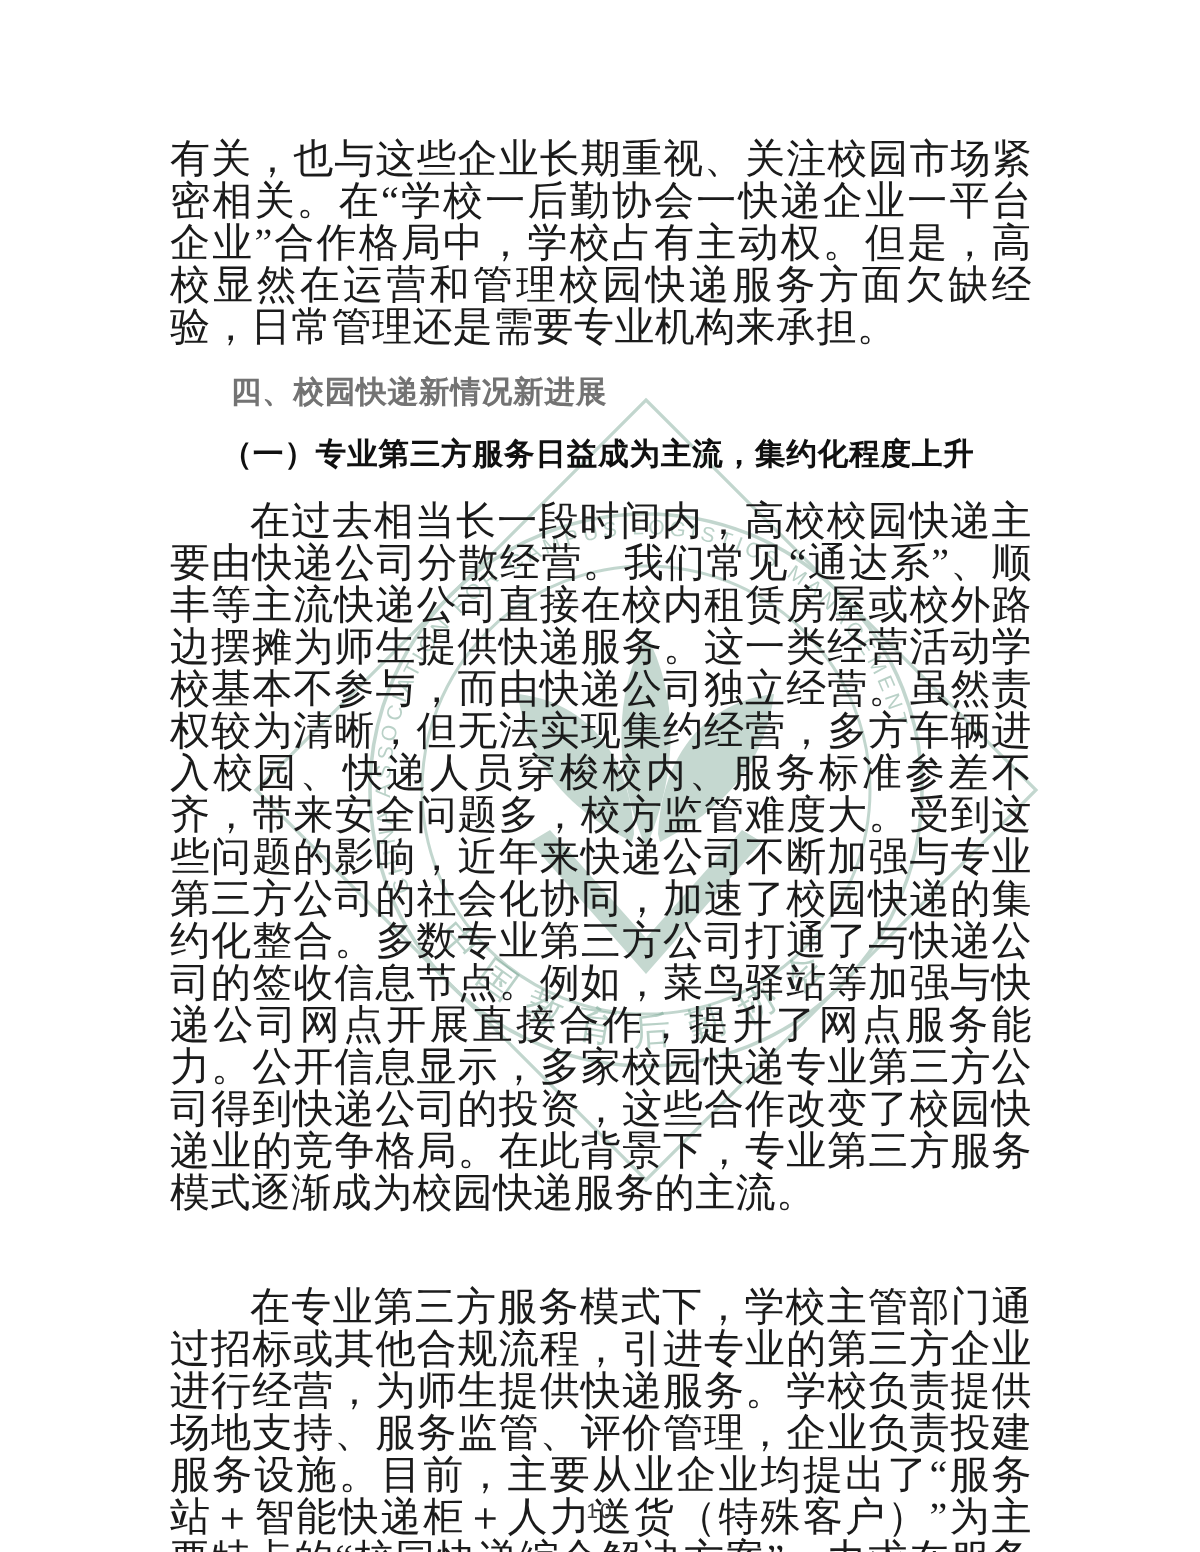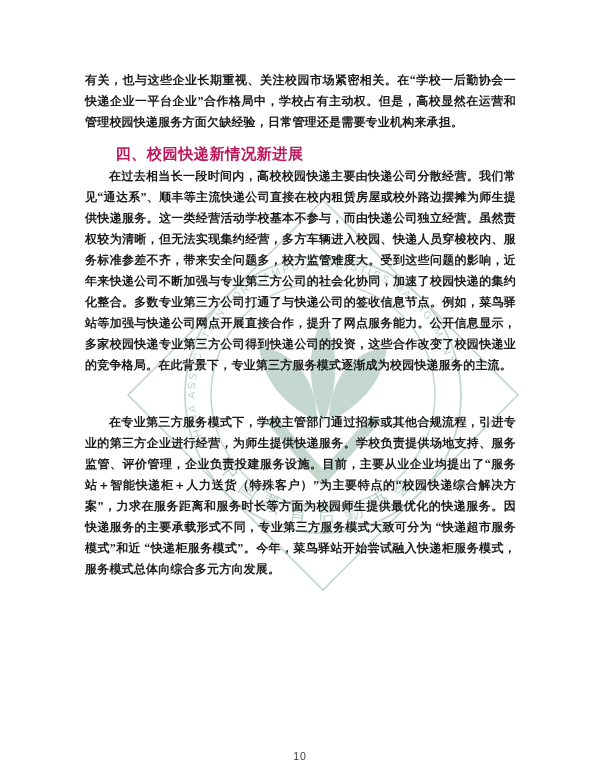--- a/index.html
+++ b/index.html
@@ -11,36 +11,35 @@
     font-family:"Liberation Serif","DejaVu Serif",serif;
     color:#1b1b1b;
   }
   .content{
     position:absolute;
     left:85px;top:70px;
     width:431px;
   }
   .body-para{
     margin:0;
-    font-size:12px;
+    font-size:20px;
     line-height:21px;
     text-align:justify;
     letter-spacing:0.2px;
-    font-weight:bold;
   }
   .indent{text-indent:2em;}
   .para-gap{margin-top:36px;}
   .sec-heading{
     margin:11px 0 0 0;
     padding-left:2em;
-    font-family:Liberation Mono, monospace;
+    font-family:Liberation Sans, sans-serif;
     font-size:15.2px;
     line-height:22px;
     font-weight:bold;
-    color:#be185d;
+    color:#737373;
     letter-spacing:0.5px;
   }
   .sub-heading{
     margin:9px 0 12px 0;
     padding-left:1.7em;
     font-family:"Liberation Sans","DejaVu Sans",sans-serif;
     font-size:15.2px;
     line-height:22px;
     font-weight:bold;
     color:#101010;
@@ -101,20 +100,21 @@
         <path d="M -58 26 L -48 20 L 0 74 L 48 20 L 58 26 L 0 92 Z"></path>
       </g>
     </svg>
   </div>
 
   <div class="content">
     <p class="body-para">有关，也与这些企业长期重视、关注校园市场紧密相关。在“学校一后勤协会一快递企业一平台企业”合作格局中，学校占有主动权。但是，高校显然在运营和管理校园快递服务方面欠缺经验，日常管理还是需要专业机构来承担。</p>
 
     <h2 class="sec-heading">四、校园快递新情况新进展</h2>
 
+    <h3 class="sub-heading">（一）专业第三方服务日益成为主流，集约化程度上升</h3>
 
     <p class="body-para indent">在过去相当长一段时间内，高校校园快递主要由快递公司分散经营。我们常见“通达系”、顺丰等主流快递公司直接在校内租赁房屋或校外路边摆摊为师生提供快递服务。这一类经营活动学校基本不参与，而由快递公司独立经营。虽然责权较为清晰，但无法实现集约经营，多方车辆进入校园、快递人员穿梭校内、服务标准参差不齐，带来安全问题多，校方监管难度大。受到这些问题的影响，近年来快递公司不断加强与专业第三方公司的社会化协同，加速了校园快递的集约化整合。多数专业第三方公司打通了与快递公司的签收信息节点。例如，菜鸟驿站等加强与快递公司网点开展直接合作，提升了网点服务能力。公开信息显示，多家校园快递专业第三方公司得到快递公司的投资，这些合作改变了校园快递业的竞争格局。在此背景下，专业第三方服务模式逐渐成为校园快递服务的主流。</p>
 
     <p class="body-para indent para-gap">在专业第三方服务模式下，学校主管部门通过招标或其他合规流程，引进专业的第三方企业进行经营，为师生提供快递服务。学校负责提供场地支持、服务监管、评价管理，企业负责投建服务设施。目前，主要从业企业均提出了“服务站＋智能快递柜＋人力送货（特殊客户）”为主要特点的“校园快递综合解决方案”，力求在服务距离和服务时长等方面为校园师生提供最优化的快递服务。因快递服务的主要承载形式不同，专业第三方服务模式大致可分为 “快递超市服务模式”和近 “快递柜服务模式”。今年，菜鸟驿站开始尝试融入快递柜服务模式，服务模式总体向综合多元方向发展。</p>
   </div>
 
   <div class="page-number">10</div>
 </div>
 
 </body></html>

